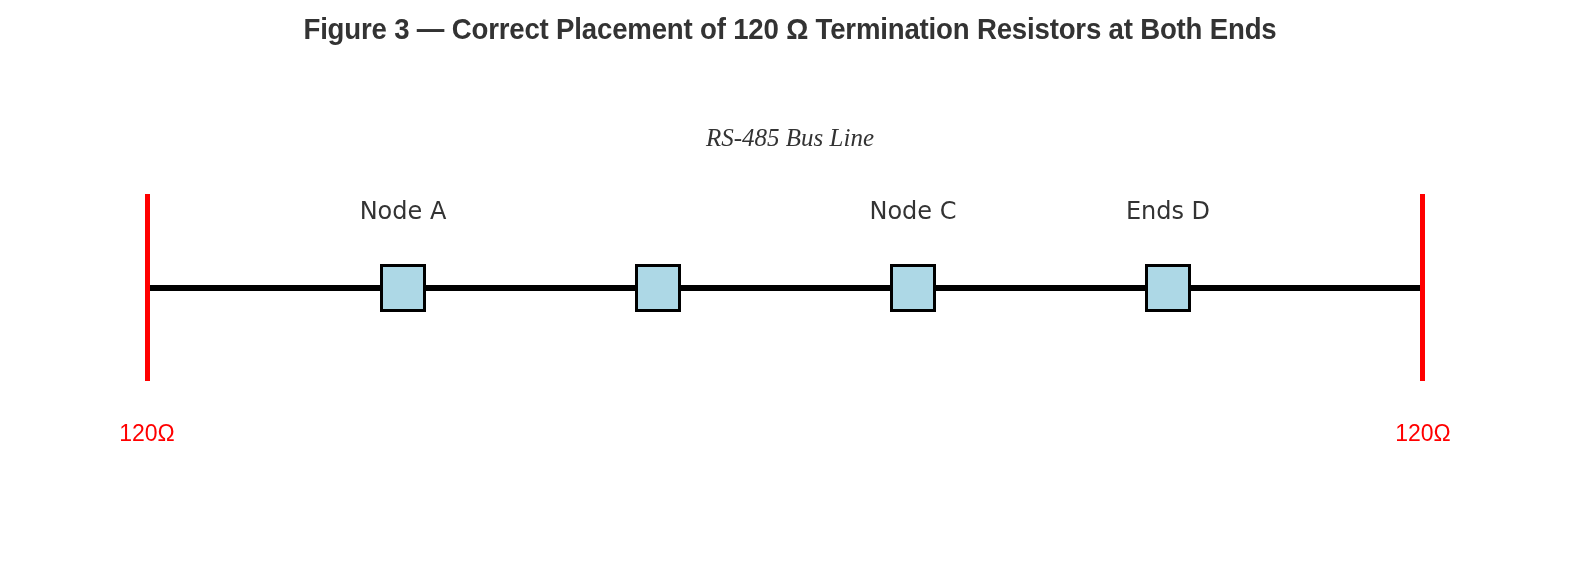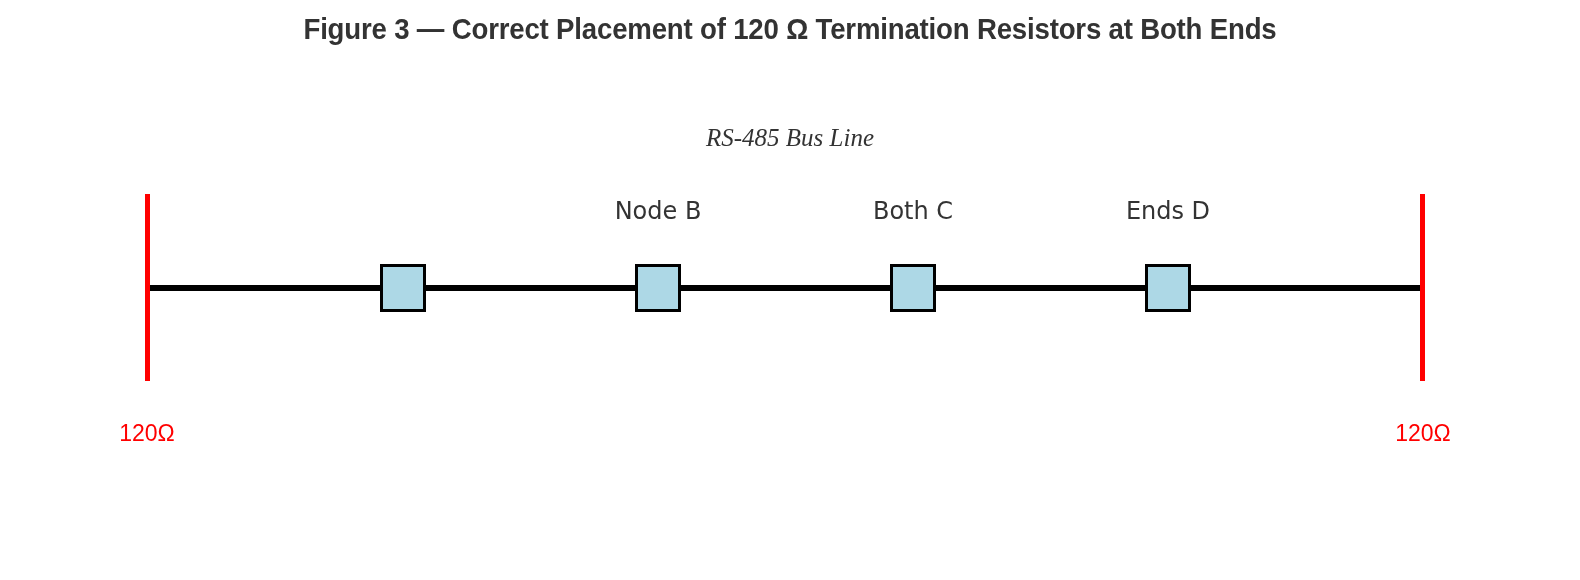--- a/index.html
+++ b/index.html
@@ -122,17 +122,17 @@
   <div class="terminator right"></div>
 
   <div class="terminator-label left">120Ω</div>
   <div class="terminator-label right">120Ω</div>
 
   <div class="node" style="left:380px"></div>
   <div class="node" style="left:635px"></div>
   <div class="node" style="left:890px"></div>
   <div class="node" style="left:1145px"></div>
 
-  <div class="node-label" style="left:538px">Node B</div>
-  <div class="node-label" style="left:793px">Both C</div>
+  <div class="node-label" style="left:283px">Node A</div>
+  <div class="node-label" style="left:793px">Node C</div>
   <div class="node-label" style="left:1048px">Ends D</div>
 
 </div>
 
 </body></html>

